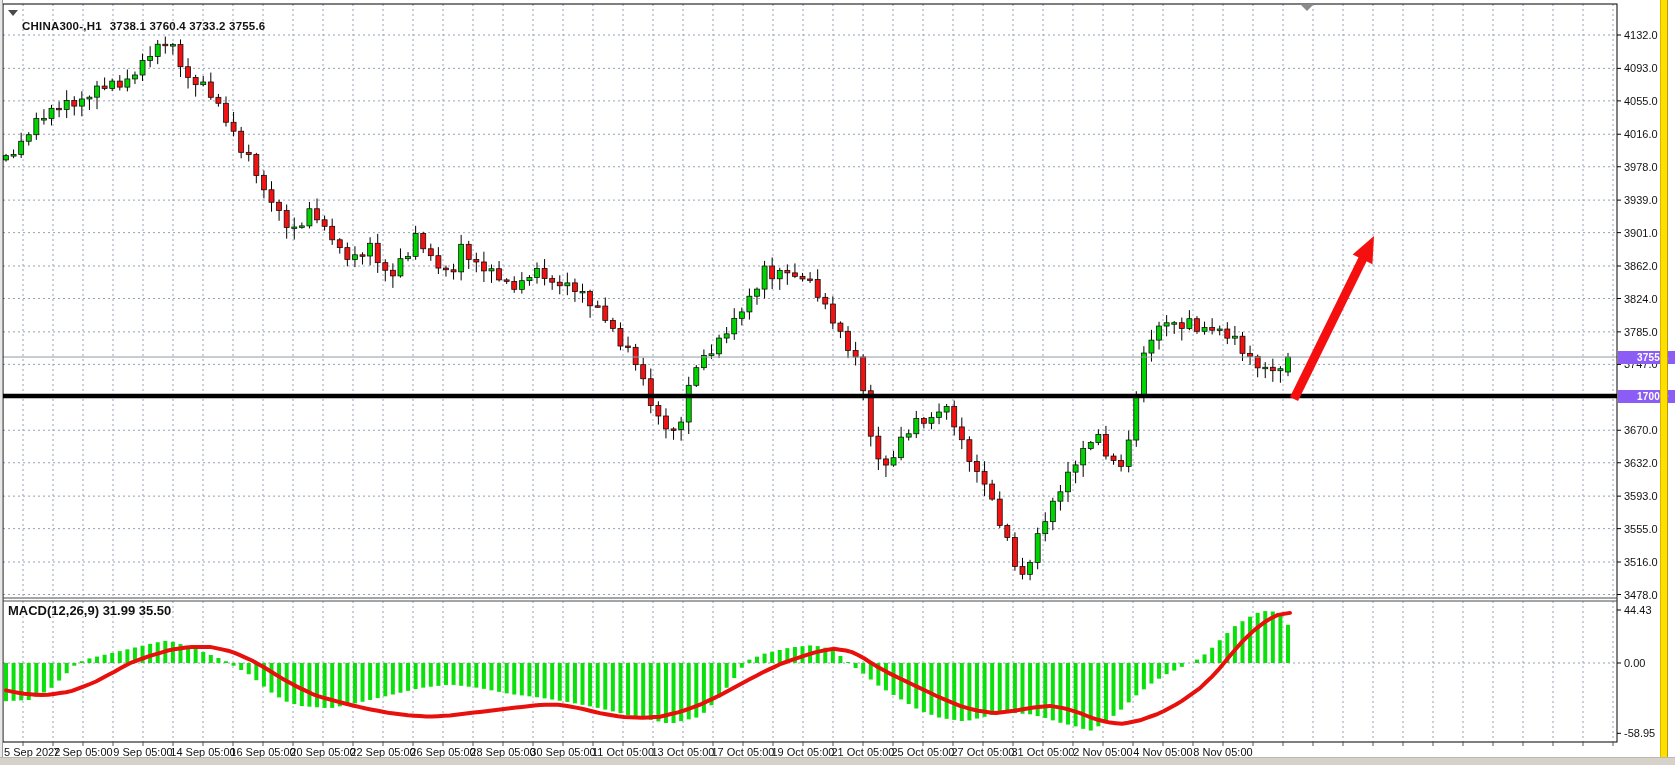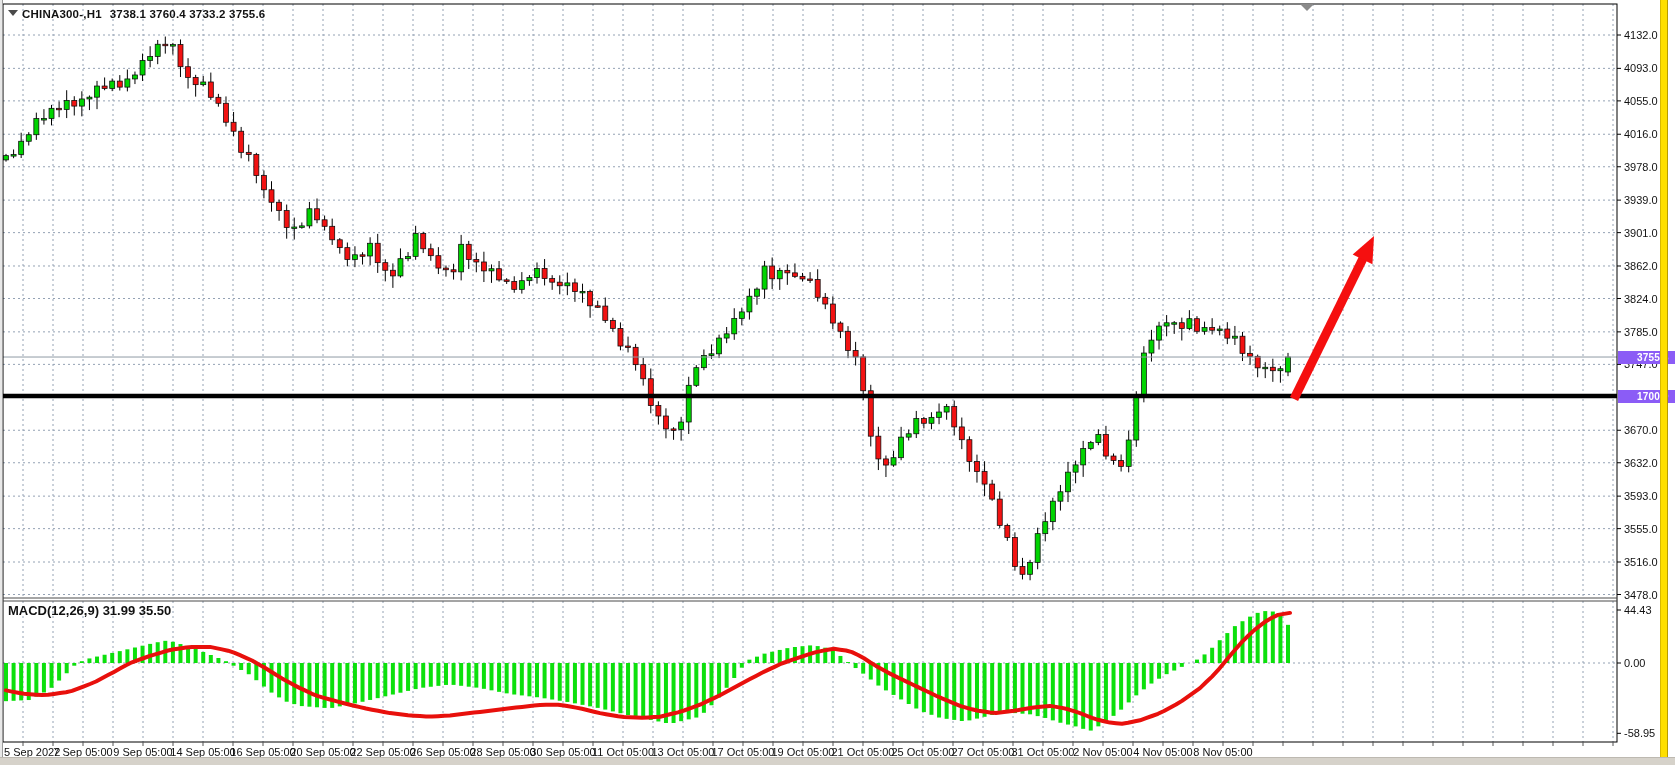--- a/index.html
+++ b/index.html
@@ -1,19 +1,19 @@
 <!DOCTYPE html>
 <html><head>
 <meta charset="utf-8">
 <style>
   html,body{margin:0;padding:0;background:#ffffff;width:1675px;height:765px;overflow:hidden;
     font-family:"Liberation Sans",sans-serif;}
   #window{position:relative;width:1675px;height:765px;background:#ffffff;}
   #plot{position:absolute;left:0;top:0;}
-  .title-line{position:absolute;left:22px;top:8px;font-size:11.5px;font-weight:700;color:#111;
+  .title-line{position:absolute;left:22px;top:20px;font-size:11.5px;font-weight:700;color:#111;
     letter-spacing:.2px;white-space:nowrap;}
   .title-line .vals{margin-left:8px;font-weight:700;}
   .sym-dd{position:absolute;left:8px;top:10px;width:0;height:0;
     border-left:5px solid transparent;border-right:5px solid transparent;border-top:6px solid #4a4a4a;cursor:pointer;}
   .shift-marker{position:absolute;left:1300px;top:4px;width:0;height:0;
     border-left:7px solid transparent;border-right:7px solid transparent;border-top:7px solid #8a8a8a;}
   .macd-label{position:absolute;left:8px;top:603px;font-size:13px;font-weight:700;color:#111;white-space:nowrap;}
   .badge{position:absolute;left:1618px;width:45px;height:13px;background:#8b5cf6;color:#fff;
     font-size:10px;font-weight:700;line-height:13px;padding-left:19px;letter-spacing:.2px;}
   .badge.current{top:351px;}

